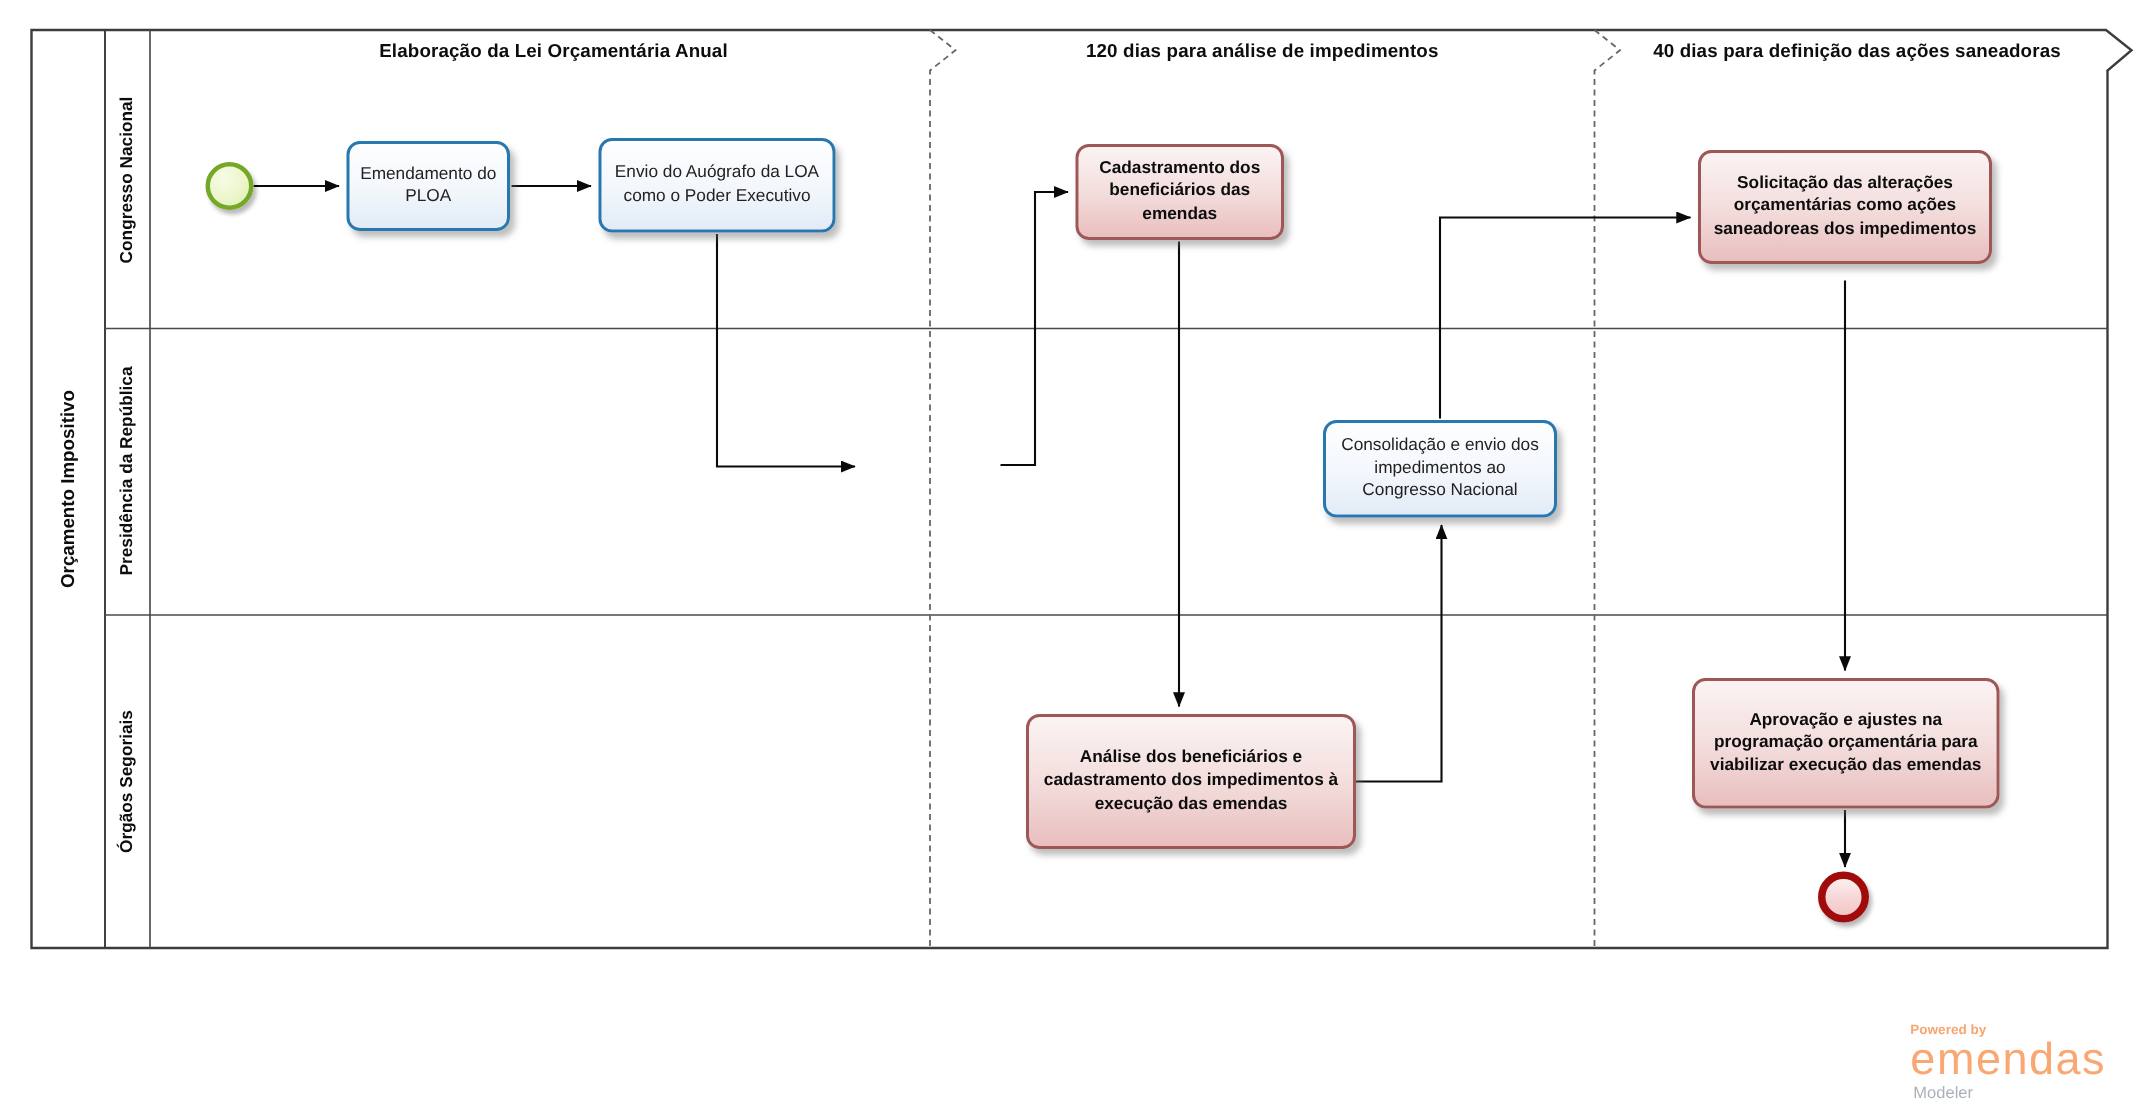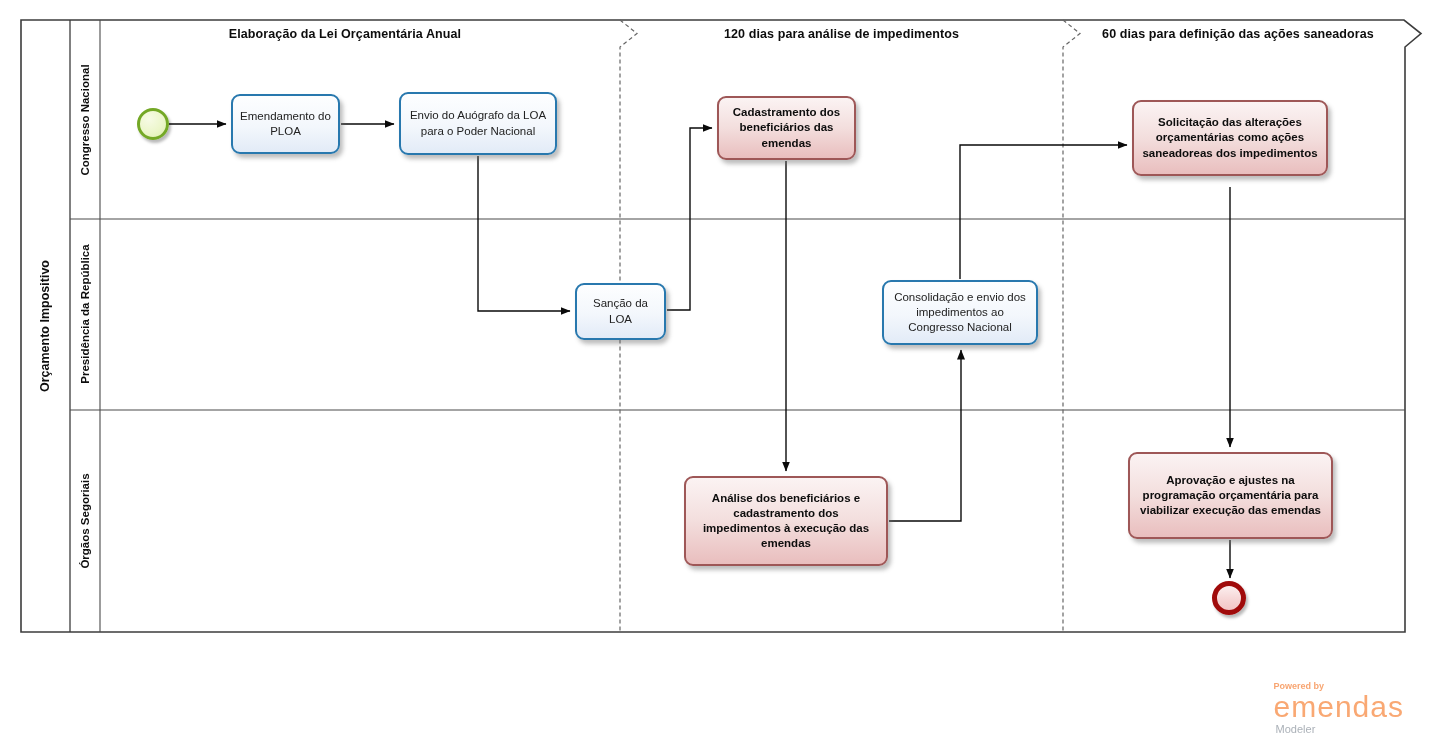--- a/index.html
+++ b/index.html
@@ -8,21 +8,21 @@
     font-family:"Liberation Sans",sans-serif;color:#111;overflow:hidden;
   }
   
   #wires{position:absolute;left:0;top:0;width:1430px;height:745px;}
 
   
   .milestone{
     position:absolute;top:25px;height:18px;display:flex;align-items:center;justify-content:center;
     font-size:12.5px;font-weight:bold;color:#0d0d0d;letter-spacing:.1px;
   }
-  .m1{left:70px;width:550px;}
+  .m1{left:70px;width:550px;padding-left:24px;}
   .m2{left:620px;width:443px;}
   .m3{left:1063px;width:350px;}
 
   
   .vlabel{
     position:absolute;transform:translate(-50%,-50%) rotate(-90deg);
     white-space:nowrap;font-weight:bold;color:#0d0d0d;
   }
   .pool-label{left:45px;top:326px;font-size:12.5px;}
   .lane1{left:85px;top:120px;font-size:11.5px;}
@@ -42,21 +42,21 @@
   }
   .task-red{
     border:2px solid #9E5757;color:#0d0d0d;font-weight:700;
     background:linear-gradient(180deg,#fbf3f3 0%,#f3dedd 50%,#e9bebe 100%);
   }
   .t1{left:231px;top:94px;width:109px;height:60px;}
   .t2{left:399px;top:92px;width:158px;height:63px;}
   .t3{left:575px;top:283px;width:91px;height:57px;}
   .t4{left:717px;top:96px;width:139px;height:64px;}
   .t5{left:882px;top:280px;width:156px;height:65px;}
-  .t6{left:684px;top:476px;width:204px;height:90px;}
+  .t6{left:684px;top:476px;width:220px;height:90px;}
   .t7{left:1132px;top:100px;width:196px;height:76px;}
   .t8{left:1128px;top:452px;width:205px;height:87px;}
 
   
   .event{position:absolute;box-sizing:border-box;border-radius:50%;box-shadow:2px 3px 3px rgba(0,0,0,.28);}
   .event-start{
     left:137px;top:108px;width:32px;height:32px;border:3px solid #74A826;
     background:radial-gradient(circle at 35% 30%,#f7fbe6 0%,#ecf6cb 55%,#ddefad 100%);
   }
   .event-end{
@@ -100,33 +100,32 @@
     <path d="M667,310 L690,310 L690,128 L712,128" fill="none" stroke="#0a0a0a" stroke-width="1.4" marker-end="url(#arrow)"></path>
     <path d="M786,161 L786,471" fill="none" stroke="#0a0a0a" stroke-width="1.4" marker-end="url(#arrow)"></path>
     <path d="M889,521 L961,521 L961,350" fill="none" stroke="#0a0a0a" stroke-width="1.4" marker-end="url(#arrow)"></path>
     <path d="M960,279 L960,145 L1127,145" fill="none" stroke="#0a0a0a" stroke-width="1.4" marker-end="url(#arrow)"></path>
     <path d="M1230,187 L1230,447" fill="none" stroke="#0a0a0a" stroke-width="1.4" marker-end="url(#arrow)"></path>
     <path d="M1230,540 L1230,578" fill="none" stroke="#0a0a0a" stroke-width="1.4" marker-end="url(#arrow)"></path>
   </svg>
 
   <div class="milestone m1">Elaboração da Lei Orçamentária Anual</div>
   <div class="milestone m2">120 dias para análise de impedimentos</div>
-  <div class="milestone m3">60 dias para definição das ações saneadoras</div>
+  <div class="milestone m3">40 dias para definição das ações saneadoras</div>
 
   <div class="vlabel pool-label">Orçamento Impositivo</div>
   <div class="vlabel lane1">Congresso Nacional</div>
   <div class="vlabel lane2">Presidência da República</div>
   <div class="vlabel lane3">Órgãos Segoriais</div>
 
   <div class="event event-start"></div>
   <div class="event event-end"></div>
 
   <div class="task task-blue t1">Emendamento do PLOA</div>
-  <div class="task task-blue t2">Envio do Auógrafo da LOA para o Poder Nacional</div>
-  <div class="task task-blue t3">Sanção da LOA</div>
+  <div class="task task-blue t2">Envio do Auógrafo da LOA como o Poder Executivo</div>
   <div class="task task-blue t5">Consolidação e envio dos impedimentos ao Congresso Nacional</div>
   <div class="task task-red t4">Cadastramento dos beneficiários das emendas</div>
   <div class="task task-red t6">Análise dos beneficiários e cadastramento dos impedimentos à execução das emendas</div>
   <div class="task task-red t7">Solicitação das alterações orçamentárias como ações saneadoreas dos impedimentos</div>
   <div class="task task-red t8">Aprovação e ajustes na programação orçamentária para viabilizar execução das emendas</div>
 
   <div class="brand">
     <div class="powered">Powered by</div>
     <div class="bizagi">emendas</div>
     <div class="modeler">Modeler</div>

